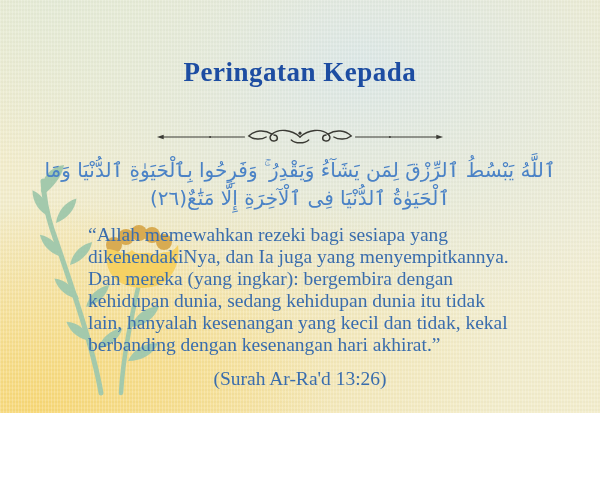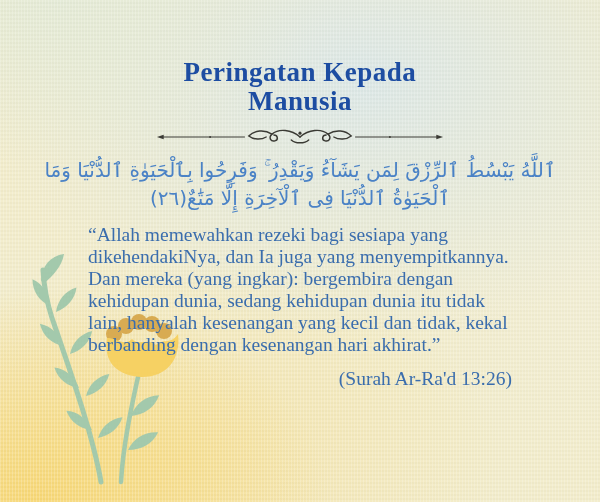--- a/index.html
+++ b/index.html
@@ -1,18 +1,18 @@
 <!DOCTYPE html>
 <html><head>
 <meta charset="utf-8">
 <style>
   html,body{margin:0;padding:0;background:#ffffff;}
   .canvas{
     position:relative;
-    width:600px;height:502px;
+    width:600px;height:413px;
     overflow:hidden;
     font-family:"Liberation Serif", serif;
     background:
       radial-gradient(ellipse 430px 310px at 6% 100%, rgba(248,213,108,0.90), rgba(248,213,108,0) 68%),
       radial-gradient(ellipse 520px 330px at 30% 92%, rgba(247,221,140,0.55), rgba(247,221,140,0) 62%),
       radial-gradient(ellipse 430px 270px at 10% 0%, rgba(227,234,214,0.95), rgba(227,234,214,0) 62%),
       radial-gradient(ellipse 560px 380px at 60% 16%, rgba(213,230,237,0.80), rgba(213,230,237,0) 68%),
       radial-gradient(ellipse 340px 300px at 100% 55%, rgba(240,238,218,0.55), rgba(240,238,218,0) 65%),
       #f2ecca;
   }
@@ -39,21 +39,21 @@
     font-family:"DejaVu Sans", sans-serif;
     font-size:20px;line-height:1.42;color:#4a82c6;
   }
   .translation{
     position:absolute;top:224px;left:88px;right:88px;margin:0;
     color:#3a6dad;
     font-size:19.5px;line-height:22px;
   }
   .reference{
     position:absolute;top:368px;left:88px;right:88px;margin:0;
-    text-align:right;color:#3a6dad;
+    text-align:center;color:#3a6dad;
     font-size:19.5px;line-height:22px;
   }
   .site{
     position:absolute;top:431px;left:0;right:0;
     text-align:center;color:#4b4b41;
     font-size:13.5px;letter-spacing:3px;font-weight:normal;
   }
 </style>
 </head>
 <body>
@@ -88,21 +88,20 @@
         <circle cx="152" cy="70" r="8"></circle>
         <circle cx="164" cy="77" r="8"></circle>
       </g>
       <path fill="#f6d163" d="M107,84 C103,109 118,122 142,123 C168,123 181,104 178,80
         C171,91 163,84 156,91 C148,83 140,93 132,85 C124,93 115,83 107,84 Z"></path>
     </g>
   </svg>
 
   <h1 class="title">
     <span>Peringatan Kepada</span>
-    <span>Manusia</span>
   </h1>
 
   <div class="divider">
     <svg viewBox="0 0 300 20" aria-hidden="true">
       <g stroke="#3a3a34" fill="none" stroke-width="1.1">
         <path d="M8,10 H93"></path>
         <path d="M207,10 H292"></path>
       </g>
       <g fill="#3a3a34">
         <path d="M2,10 l7,-2.4 v4.8 Z"></path>

